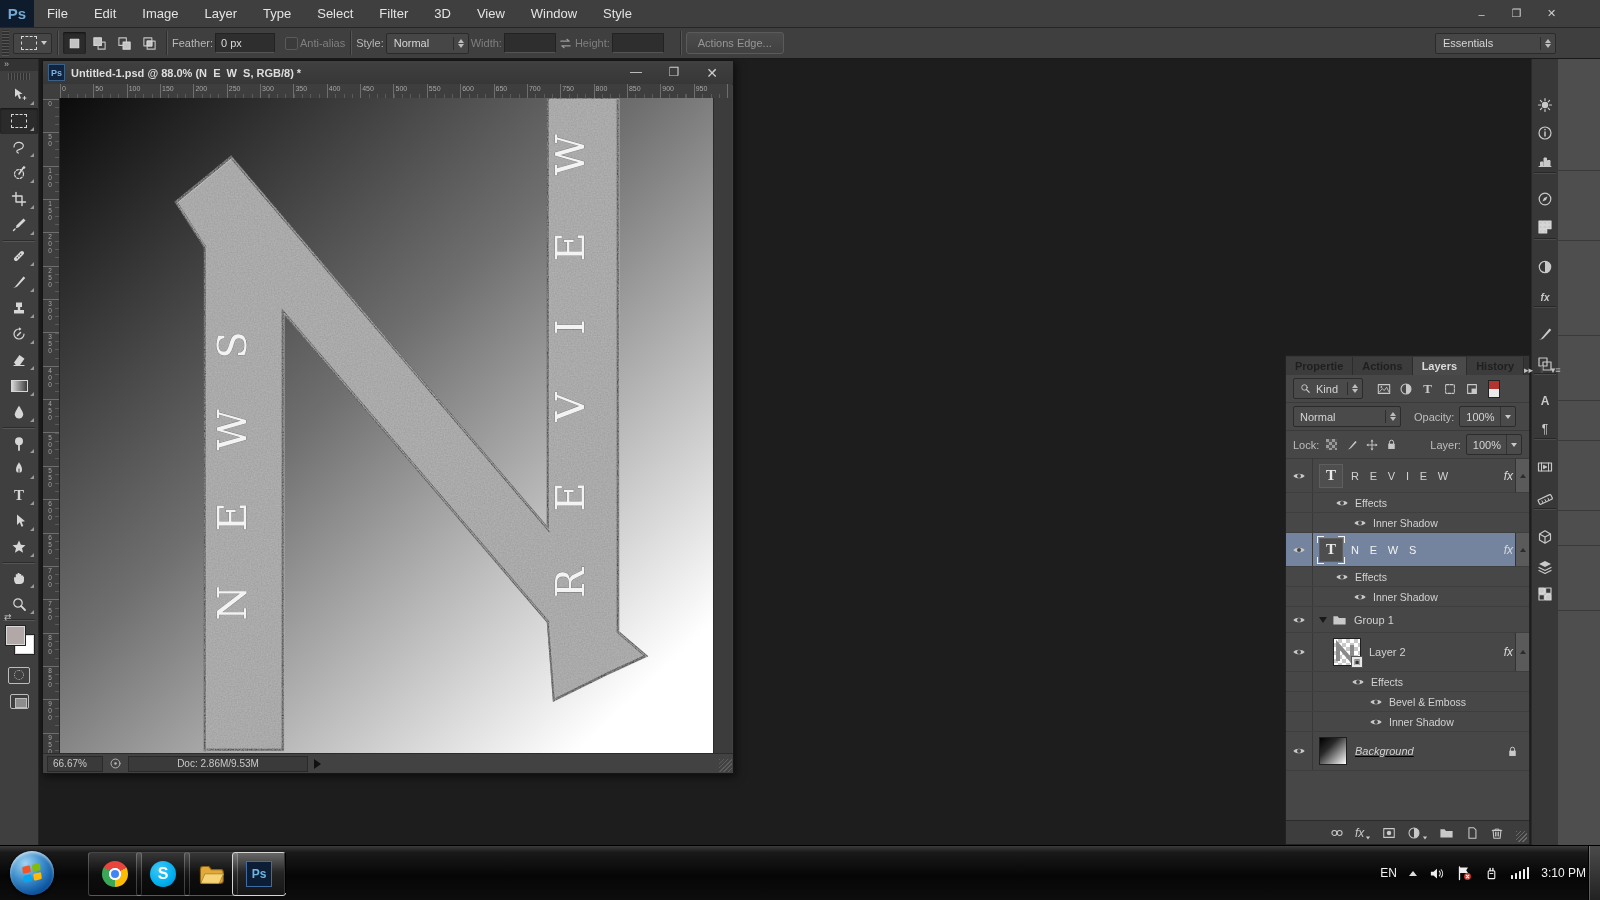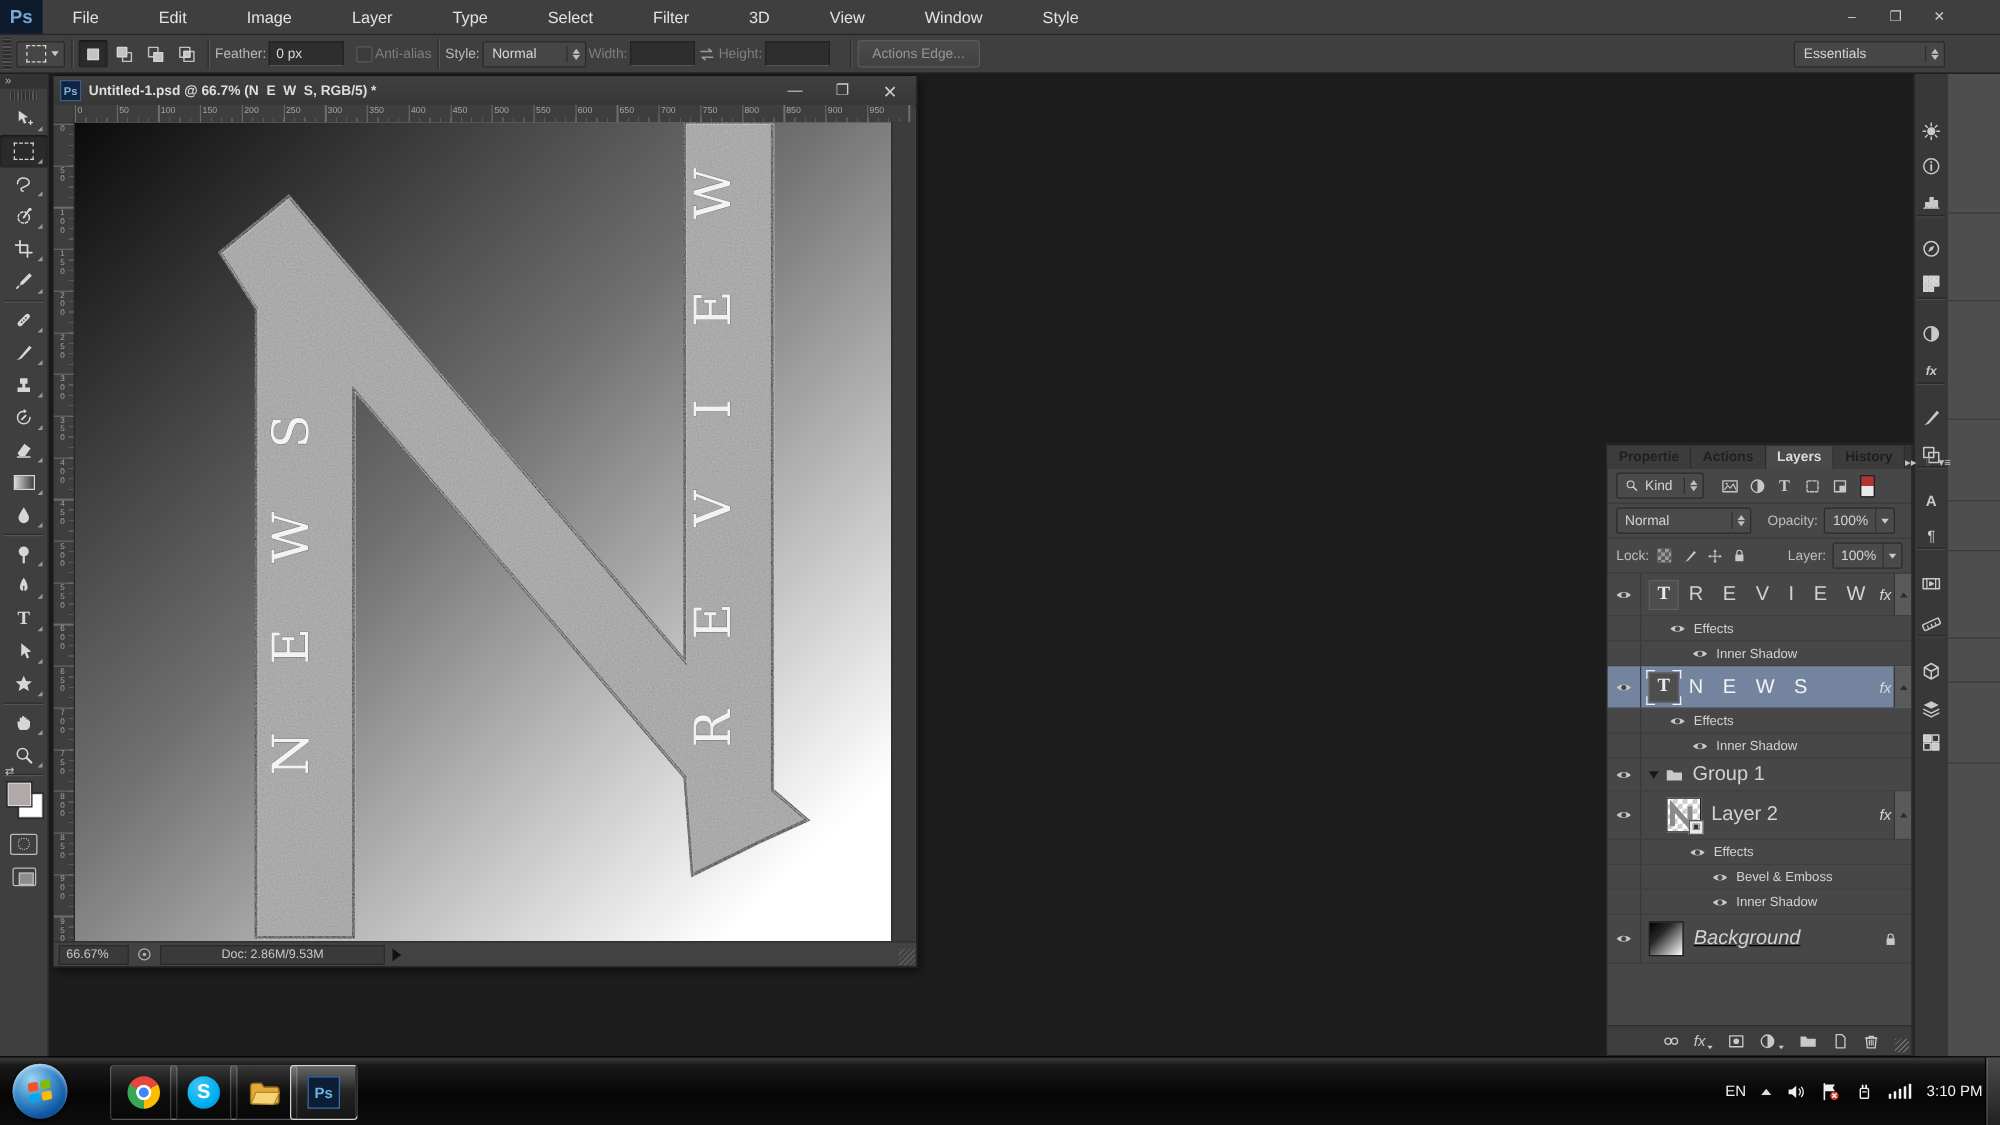--- a/index.html
+++ b/index.html
@@ -5,21 +5,21 @@
   html,body{margin:0;padding:0;width:1600px;height:900px;overflow:hidden;background:#1d1d1d;
     font-family:"Liberation Sans",sans-serif;-webkit-font-smoothing:antialiased;}
   .pre{white-space:pre}
   svg{display:block}
 
   
   #menubar{position:absolute;left:0;top:0;width:1600px;height:27px;background:#3f3f3f;
     border-bottom:1px solid #262626;display:flex;align-items:center;z-index:40}
   #pslogo{width:34px;height:27px;background:#0e1b2d;color:#74aad2;font-weight:bold;font-size:15px;
     display:flex;align-items:center;justify-content:center}
-  .menu-item{padding:0 24px;font-size:13px;color:#e3e3e3;height:27px;display:flex;align-items:center;cursor:default}
+  .menu-item{padding:0 13px;font-size:13px;color:#e3e3e3;height:27px;display:flex;align-items:center;cursor:default}
   #winctl{margin-left:auto;margin-right:34px;display:flex;gap:6px}
   .wbtn{width:29px;height:19px;display:flex;align-items:center;justify-content:center;color:#cfcfcf;font-size:11px}
 
   
   #optionsbar{position:absolute;left:0;top:28px;width:1600px;height:30px;background:#3f3f3f;
     border-bottom:1px solid #191919;display:flex;align-items:center;gap:2px;z-index:40}
   .grip-v{width:7px;height:26px;margin:0 2px;background:repeating-linear-gradient(0deg,#545454 0 1px,#303030 1px 3px)}
   .opt-label{font-size:11px;color:#b9b9b9}
   .opt-label.dim{color:#7f7f7f}
   .opt-field{height:18px;background:#2e2e2e;border:1px solid #222;border-bottom-color:#555;
@@ -105,21 +105,21 @@
     display:flex;align-items:center;gap:5px;padding:0 4px 0 6px}
   .mini-dd{display:flex;align-items:center;gap:4px;border-left:1px solid #333;padding-left:4px;height:100%}
   .dda{width:0;height:0;border-left:3.5px solid transparent;border-right:3.5px solid transparent;border-top:4px solid #c9c9c9}
   .p-label{font-size:11px;color:#bdbdbd}
   .fico{width:19px;height:17px;display:flex;align-items:center;justify-content:center;color:#c9c9c9}
   #ftoggle{width:10px;height:16px;border:1px solid #222;margin-left:2px;background:linear-gradient(#b23430 0 50%,#e9e9e9 50% 100%)}
   .checker-mini{width:11px;height:11px;background:#9a9a9a;background-image:linear-gradient(45deg,#555 25%,transparent 25%,transparent 75%,#555 75%),linear-gradient(45deg,#555 25%,transparent 25%,transparent 75%,#555 75%);background-size:6px 6px;background-position:0 0,3px 3px}
   #layerlist{flex:1;overflow:hidden;background:#474747;position:relative}
   .lrow{display:flex;align-items:center;border-bottom:1px solid #3e3e3e;position:relative}
   .eyecell{width:26px;align-self:stretch;display:flex;align-items:center;justify-content:center;border-right:1px solid #383838;flex:none}
-  .lname{font-size:16px;color:#d2d2d2}
+  .lname{font-size:11px;color:#d2d2d2}
   .lname.spaced{letter-spacing:.35em}
   .lrow.selected{background:#74849e}
   .lrow.selected .lname{color:#f2f2f2}
   .fxtag{margin-left:auto;font-size:12px;font-style:italic;color:#d8d8d8;padding-right:2px}
   .chev{width:13px;align-self:stretch;background:#5a5a5a;border-left:1px solid #333;display:flex;align-items:center;justify-content:center;flex:none}
   .chev i{width:0;height:0;border-left:3.5px solid transparent;border-right:3.5px solid transparent;border-bottom:4px solid #2c2c2c}
   .tthumb{width:22px;height:22px;background:#4e4e4e;border:1px solid #5e5e5e;color:#eaeaea;
     font-family:"Liberation Serif",serif;font-weight:bold;font-size:15px;display:flex;align-items:center;justify-content:center;margin:0 8px 0 6px;position:relative;flex:none}
   .tsel-b{position:absolute;width:6px;height:6px;border:1.5px solid #f2f2f2}
   .checker{background-color:#fff;background-image:linear-gradient(45deg,#c9c9c9 25%,transparent 25%,transparent 75%,#c9c9c9 75%),linear-gradient(45deg,#c9c9c9 25%,transparent 25%,transparent 75%,#c9c9c9 75%);background-size:8px 8px;background-position:0 0,4px 4px}
@@ -403,21 +403,21 @@
       </div>
       <div class="tool">
         <span class="smode"></span>
       </div>
     </div>
 </div>
 
 <div id="docwin">
   <div id="doc-titlebar">
     <span id="doc-ps-ic">Ps</span>
-    <span id="doc-title" class="pre">Untitled-1.psd @ 66.7% (N  E  W  S, RGB/5) *</span>
+    <span id="doc-title" class="pre">Untitled-1.psd @ 88.0% (N  E  W  S, RGB/8) *</span>
     <span id="doc-ctl">
       <span class="doc-wbtn">—</span>
       <span class="doc-wbtn">❐</span>
       <span class="doc-wbtn" style="font-size:14px">✕</span>
     </span>
   </div>
   <div id="ruler-corner"></div>
   <div id="ruler-top">
       <span class="hlab" style="left: 3px;">0</span>
       <span class="hlab" style="left: 36.35px;">50</span>

